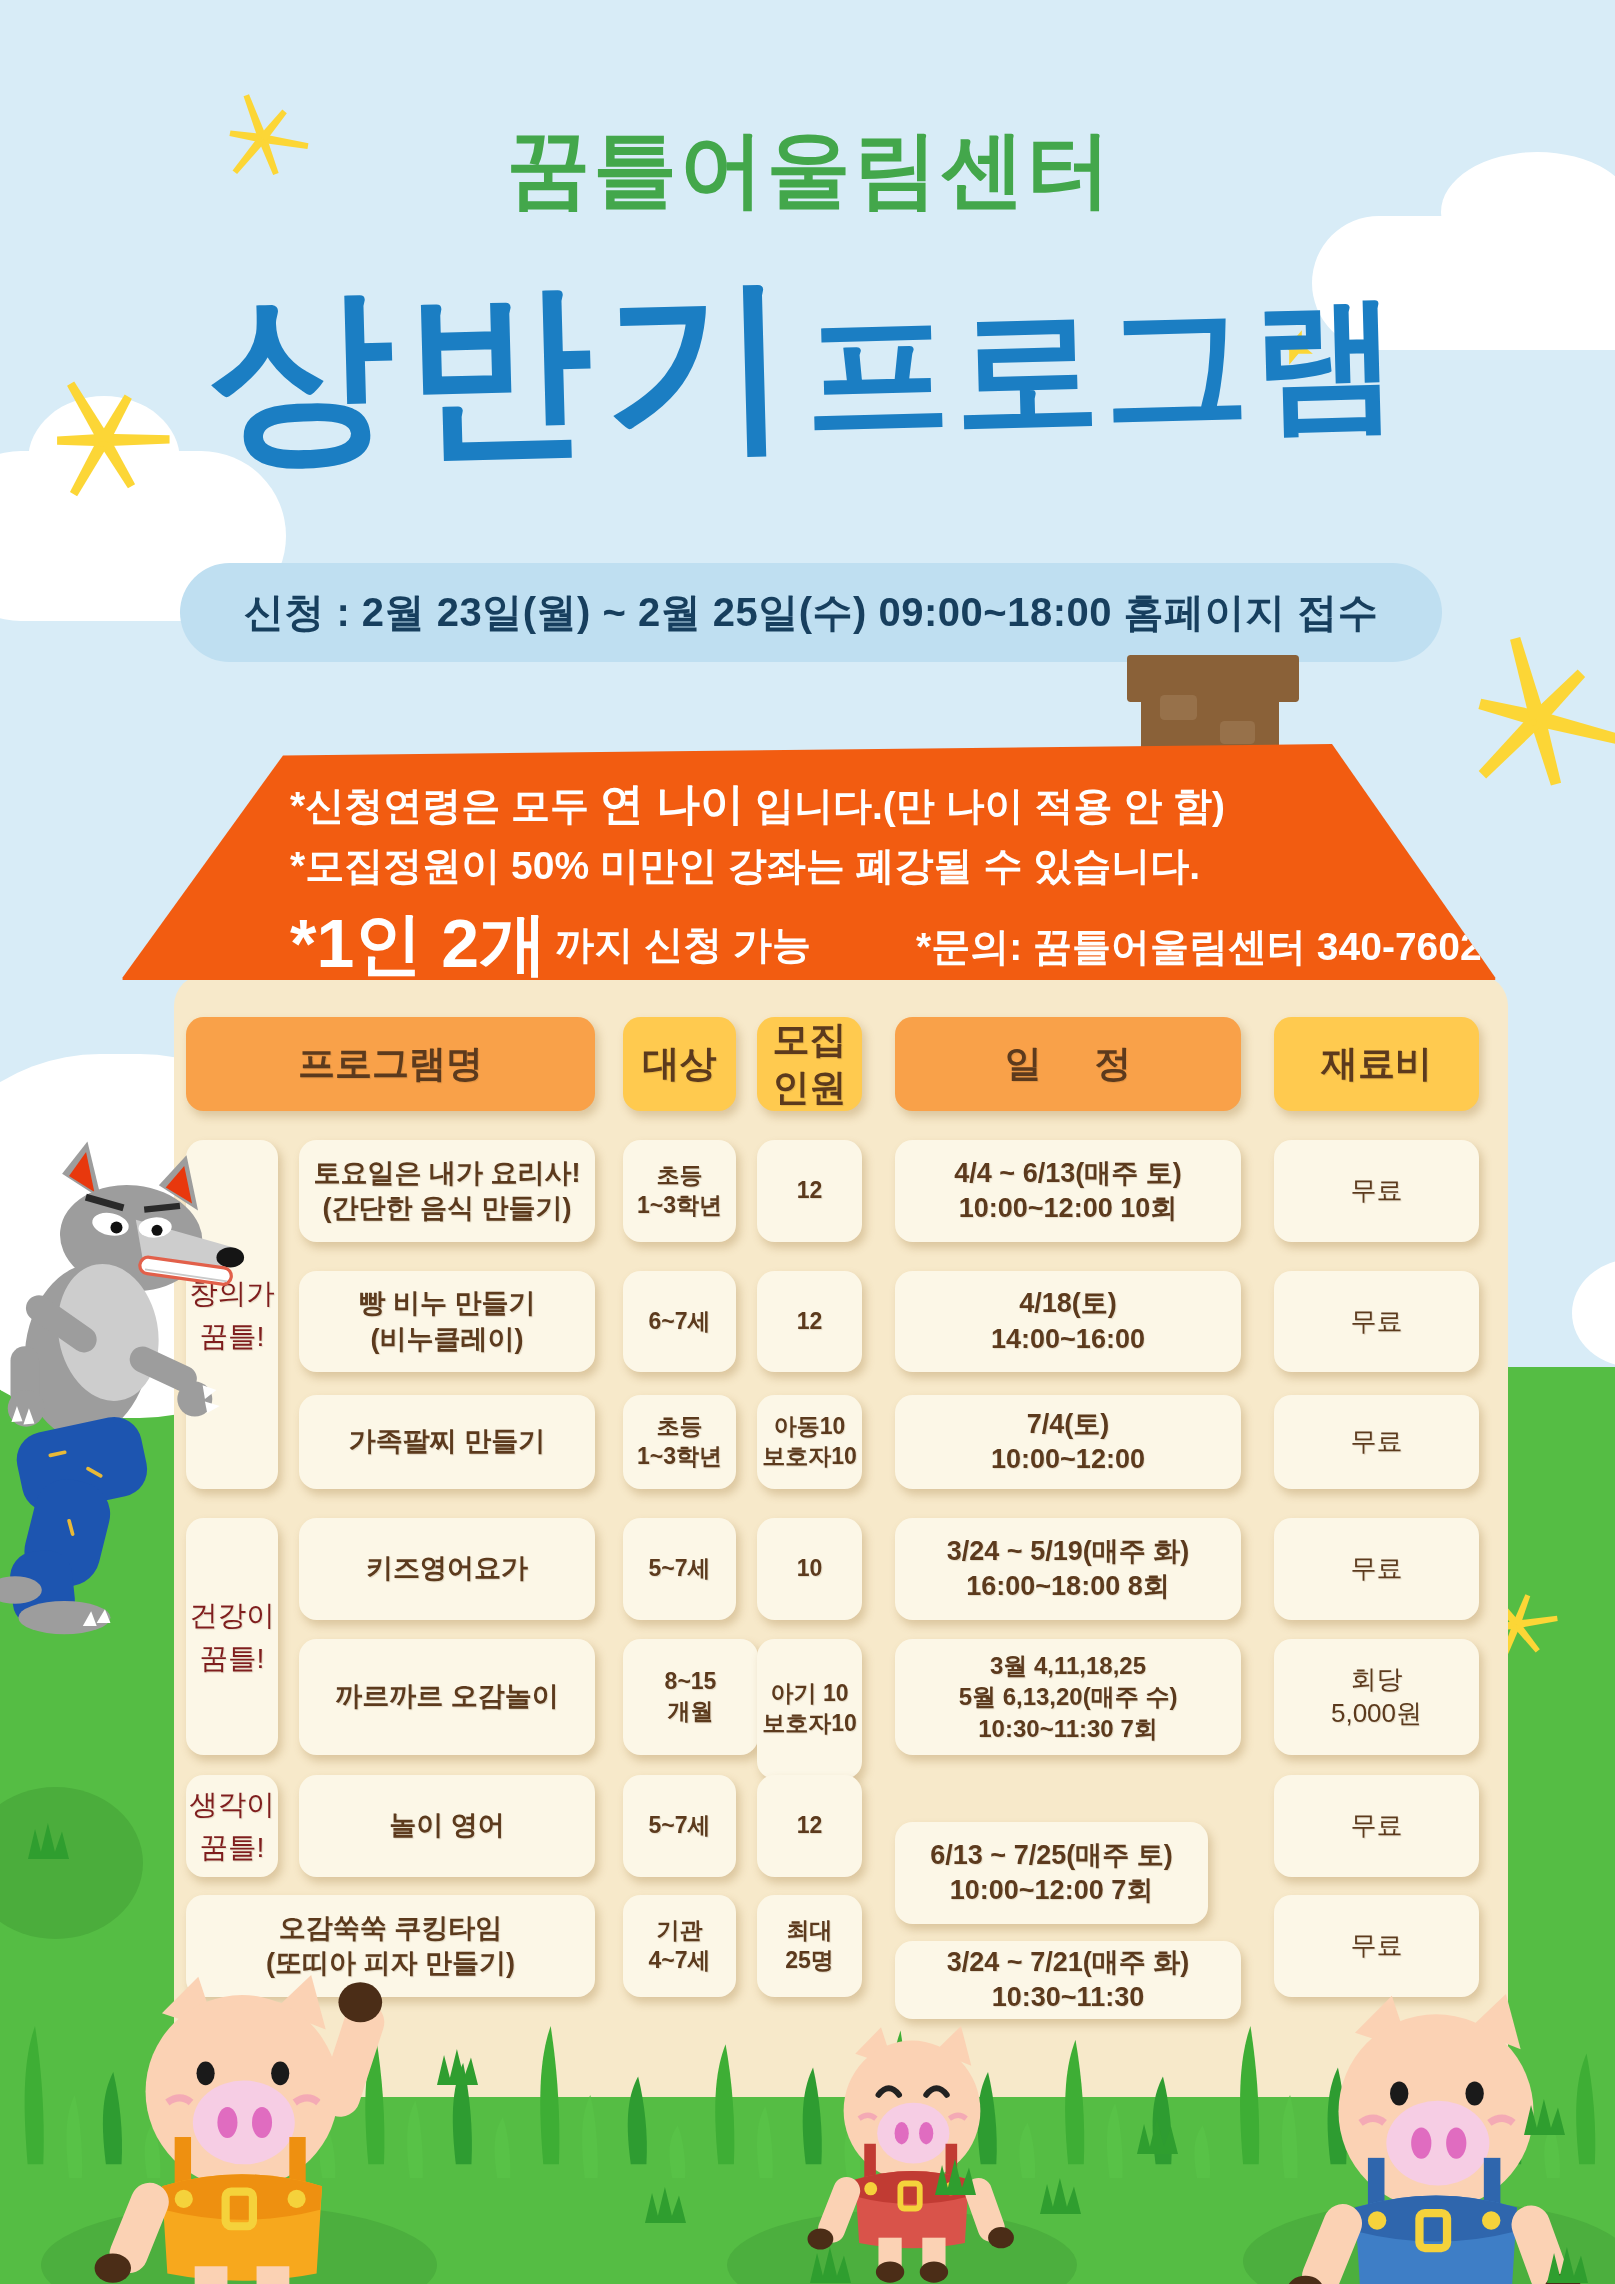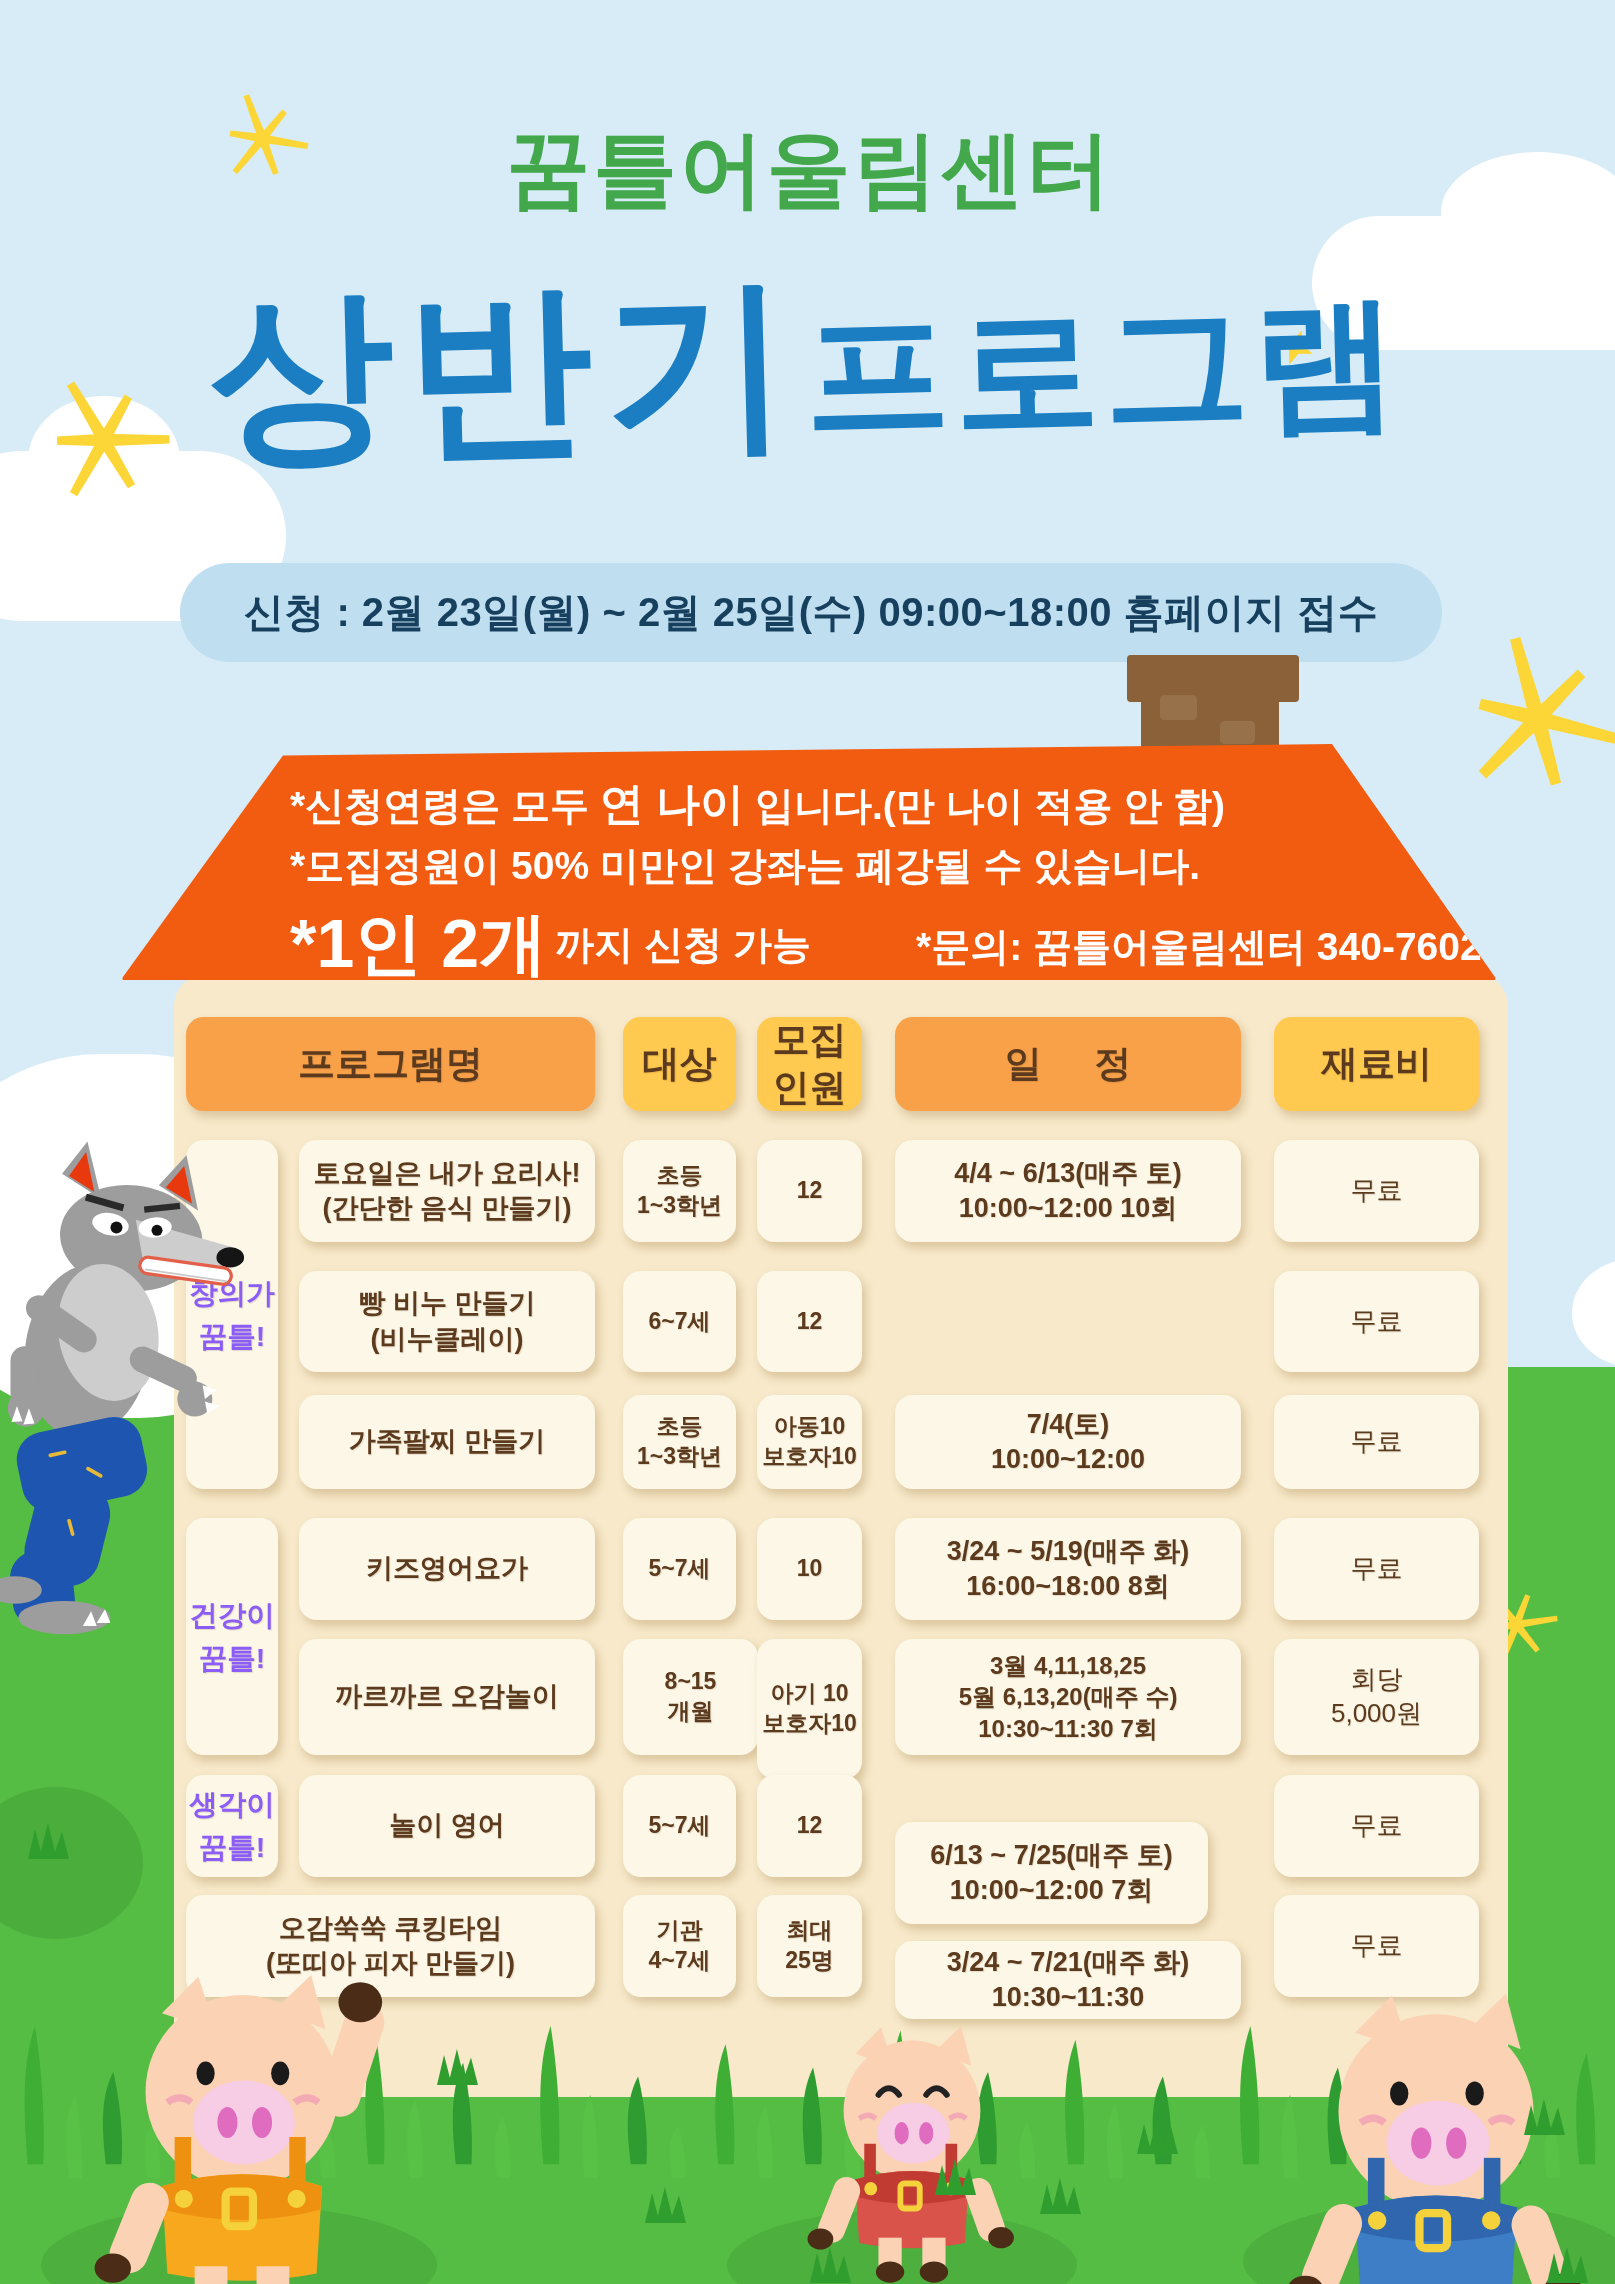--- a/index.html
+++ b/index.html
@@ -42,21 +42,21 @@
   .contact{left:806px;top:183px;font-size:39px;font-weight:800;}
   #table{left:186px;top:1017px;width:1294px;height:985px;z-index:8;}
   .cell{position:absolute;background:#FCF7E7;border-radius:17.5px;display:flex;align-items:center;
     justify-content:center;text-align:center;white-space:pre-wrap;color:#5C3A1D;
     box-shadow:3.7px 5.5px 8.3px rgba(150,110,50,.28);line-height:1.3;
     text-shadow:0.9px 1.4px 0.9px rgba(90,60,20,.15);}
   .hcell{font-size:37px;font-weight:800;}
   .h-orange{background:#F9A149;}
   .h-yellow{background:#FFCA4F;}
   .h-sched{letter-spacing:21px;text-indent:21px;}
-  .gcell{font-size:28.5px;font-weight:700;color:#8b5cf6;line-height:1.5;}
+  .gcell{font-size:28.5px;font-weight:400;color:#7f1d1d;line-height:1.5;}
   .c-name{font-size:27px;font-weight:800;}
   .c-target{font-size:23px;font-weight:700;}
   .c-cap{font-size:23px;font-weight:700;}
   .c-sched{font-size:27px;font-weight:700;}
   .c-sched.small{font-size:24px;}
   .c-fee{font-size:26px;font-weight:400;}
   .char{z-index:11;}
   .wolf{z-index:10;}
   .grass-strip{left:0;top:1966px;width:1616px;height:318px;z-index:9;}
   .tuft{z-index:12;}
@@ -120,20 +120,22 @@
       <div class="cell c-target" style="left: 437px; top: 123px; width: 113px; height: 102px;">초등
 1~3학년</div>
       <div class="cell c-cap" style="left: 571px; top: 123px; width: 105px; height: 102px;">12</div>
       <div class="cell c-sched" style="left: 709px; top: 123px; width: 346px; height: 102px;">4/4 ~ 6/13(매주 토)
 10:00~12:00 10회</div>
       <div class="cell c-fee" style="left: 1088px; top: 123px; width: 205px; height: 102px;">무료</div>
       <div class="cell c-name" style="left: 113px; top: 254px; width: 296px; height: 101px;">빵 비누 만들기
 (비누클레이)</div>
       <div class="cell c-target" style="left: 437px; top: 254px; width: 113px; height: 101px;">6~7세</div>
       <div class="cell c-cap" style="left: 571px; top: 254px; width: 105px; height: 101px;">12</div>
+      <div class="cell c-sched" style="left: 709px; top: 254px; width: 346px; height: 101px;">4/18(토)
+14:00~16:00</div>
       <div class="cell c-fee" style="left: 1088px; top: 254px; width: 205px; height: 101px;">무료</div>
       <div class="cell c-name" style="left: 113px; top: 378px; width: 296px; height: 94px;">가족팔찌 만들기</div>
       <div class="cell c-target" style="left: 437px; top: 378px; width: 113px; height: 94px;">초등
 1~3학년</div>
       <div class="cell c-cap" style="left: 571px; top: 378px; width: 105px; height: 94px;">아동10
 보호자10</div>
       <div class="cell c-sched" style="left: 709px; top: 378px; width: 346px; height: 94px;">7/4(토)
 10:00~12:00</div>
       <div class="cell c-fee" style="left: 1088px; top: 378px; width: 205px; height: 94px;">무료</div>
       <div class="cell c-name" style="left: 113px; top: 501px; width: 296px; height: 102px;">키즈영어요가</div>

